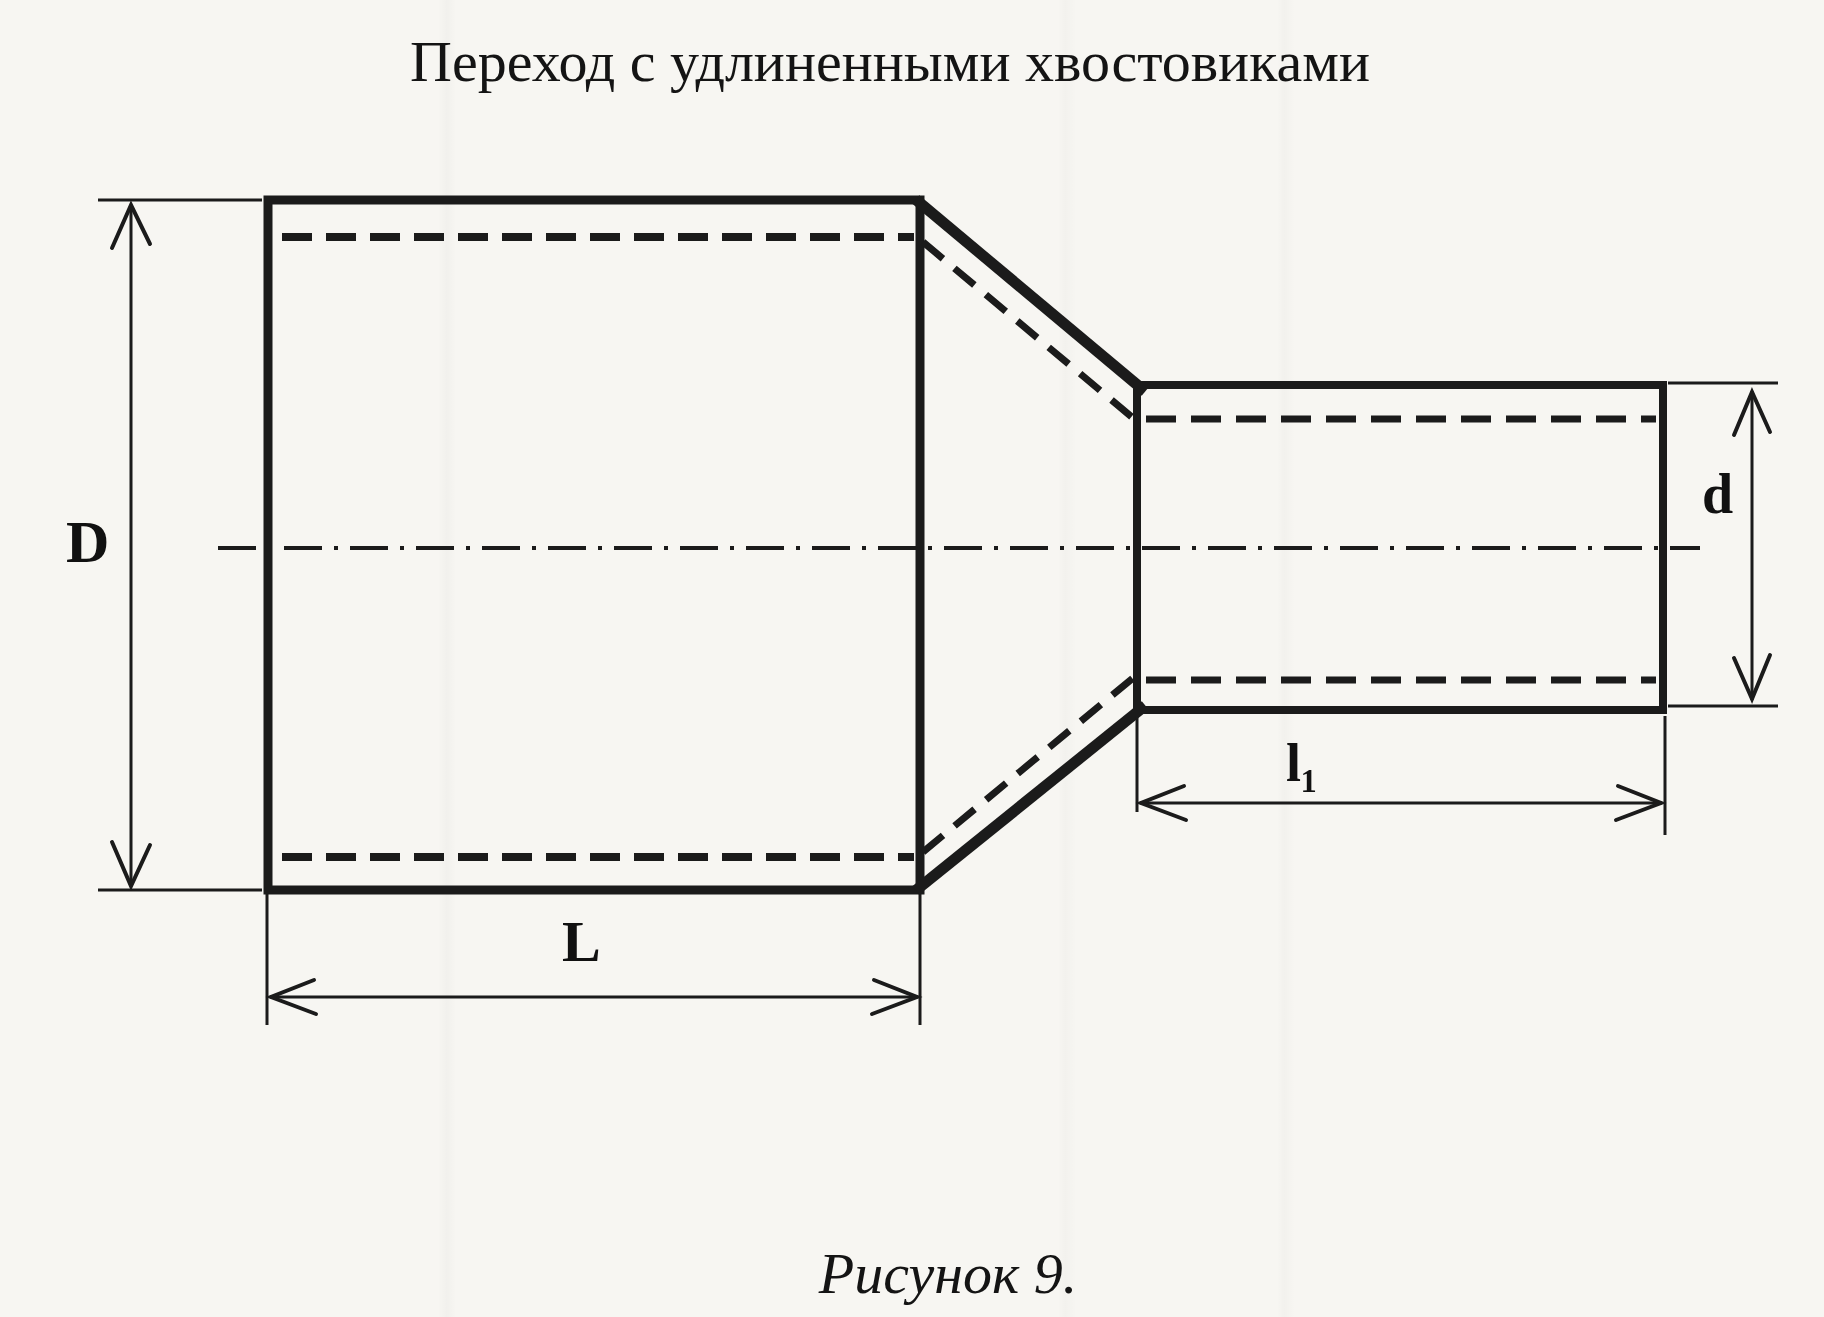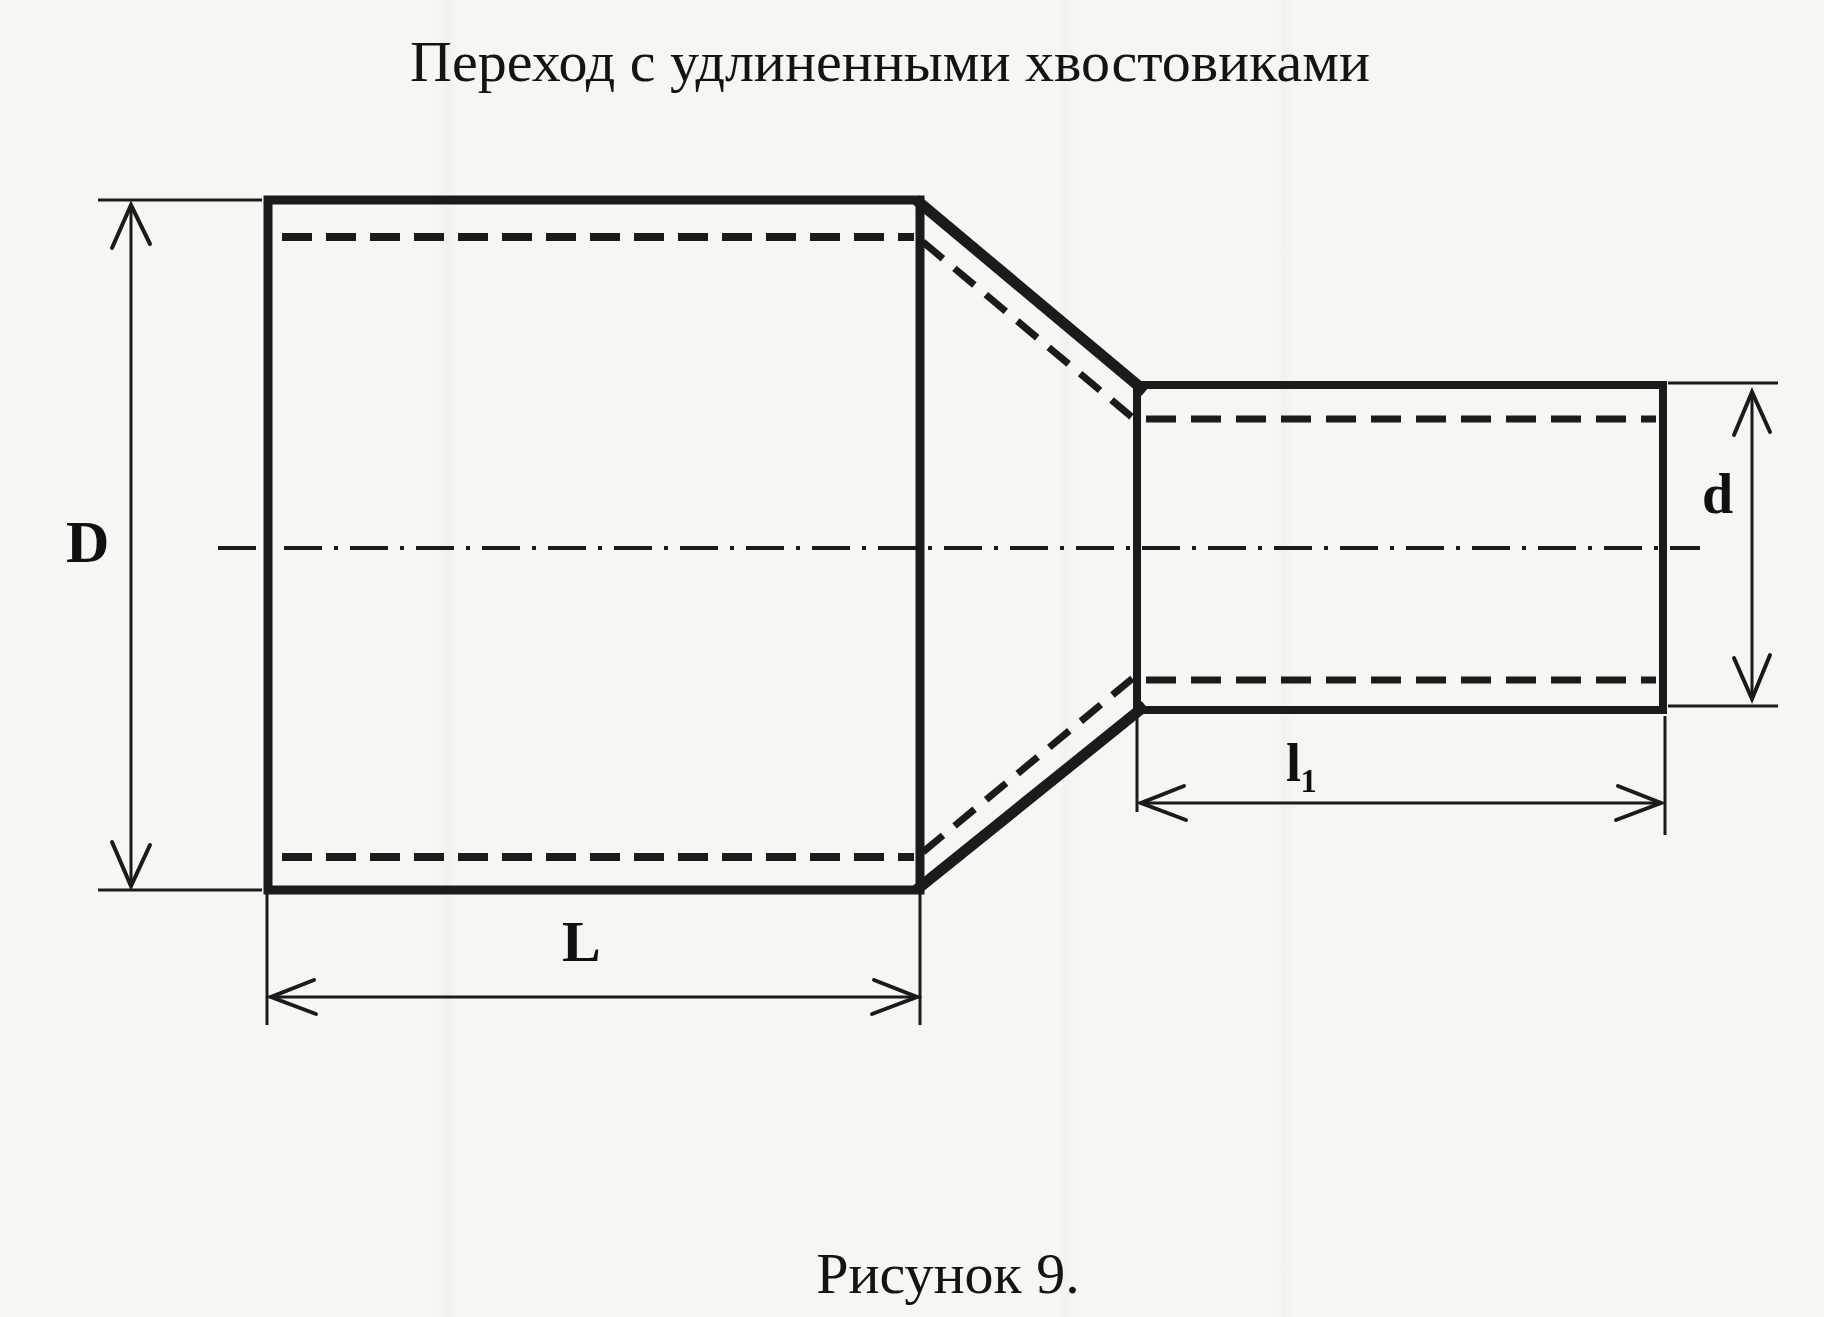--- a/index.html
+++ b/index.html
@@ -41,20 +41,21 @@
     white-space: nowrap;
   }
   .caption {
     position: absolute;
     left: 698px; top: 1240px;
     width: 500px;
     text-align: center;
     font-size: 58px;
     color: #141414;
     white-space: nowrap;
+    font-style: italic;
   }
   .dim-label {
     position: absolute;
     font-weight: bold;
     color: #111;
     white-space: nowrap;
   }
   .dlab-D  { left: 66px;   top: 508px; font-size: 60px; }
   .dlab-d  { left: 1702px; top: 462px; font-size: 56px; }
   .dlab-L  { left: 562px;  top: 908px; font-size: 58px; }

